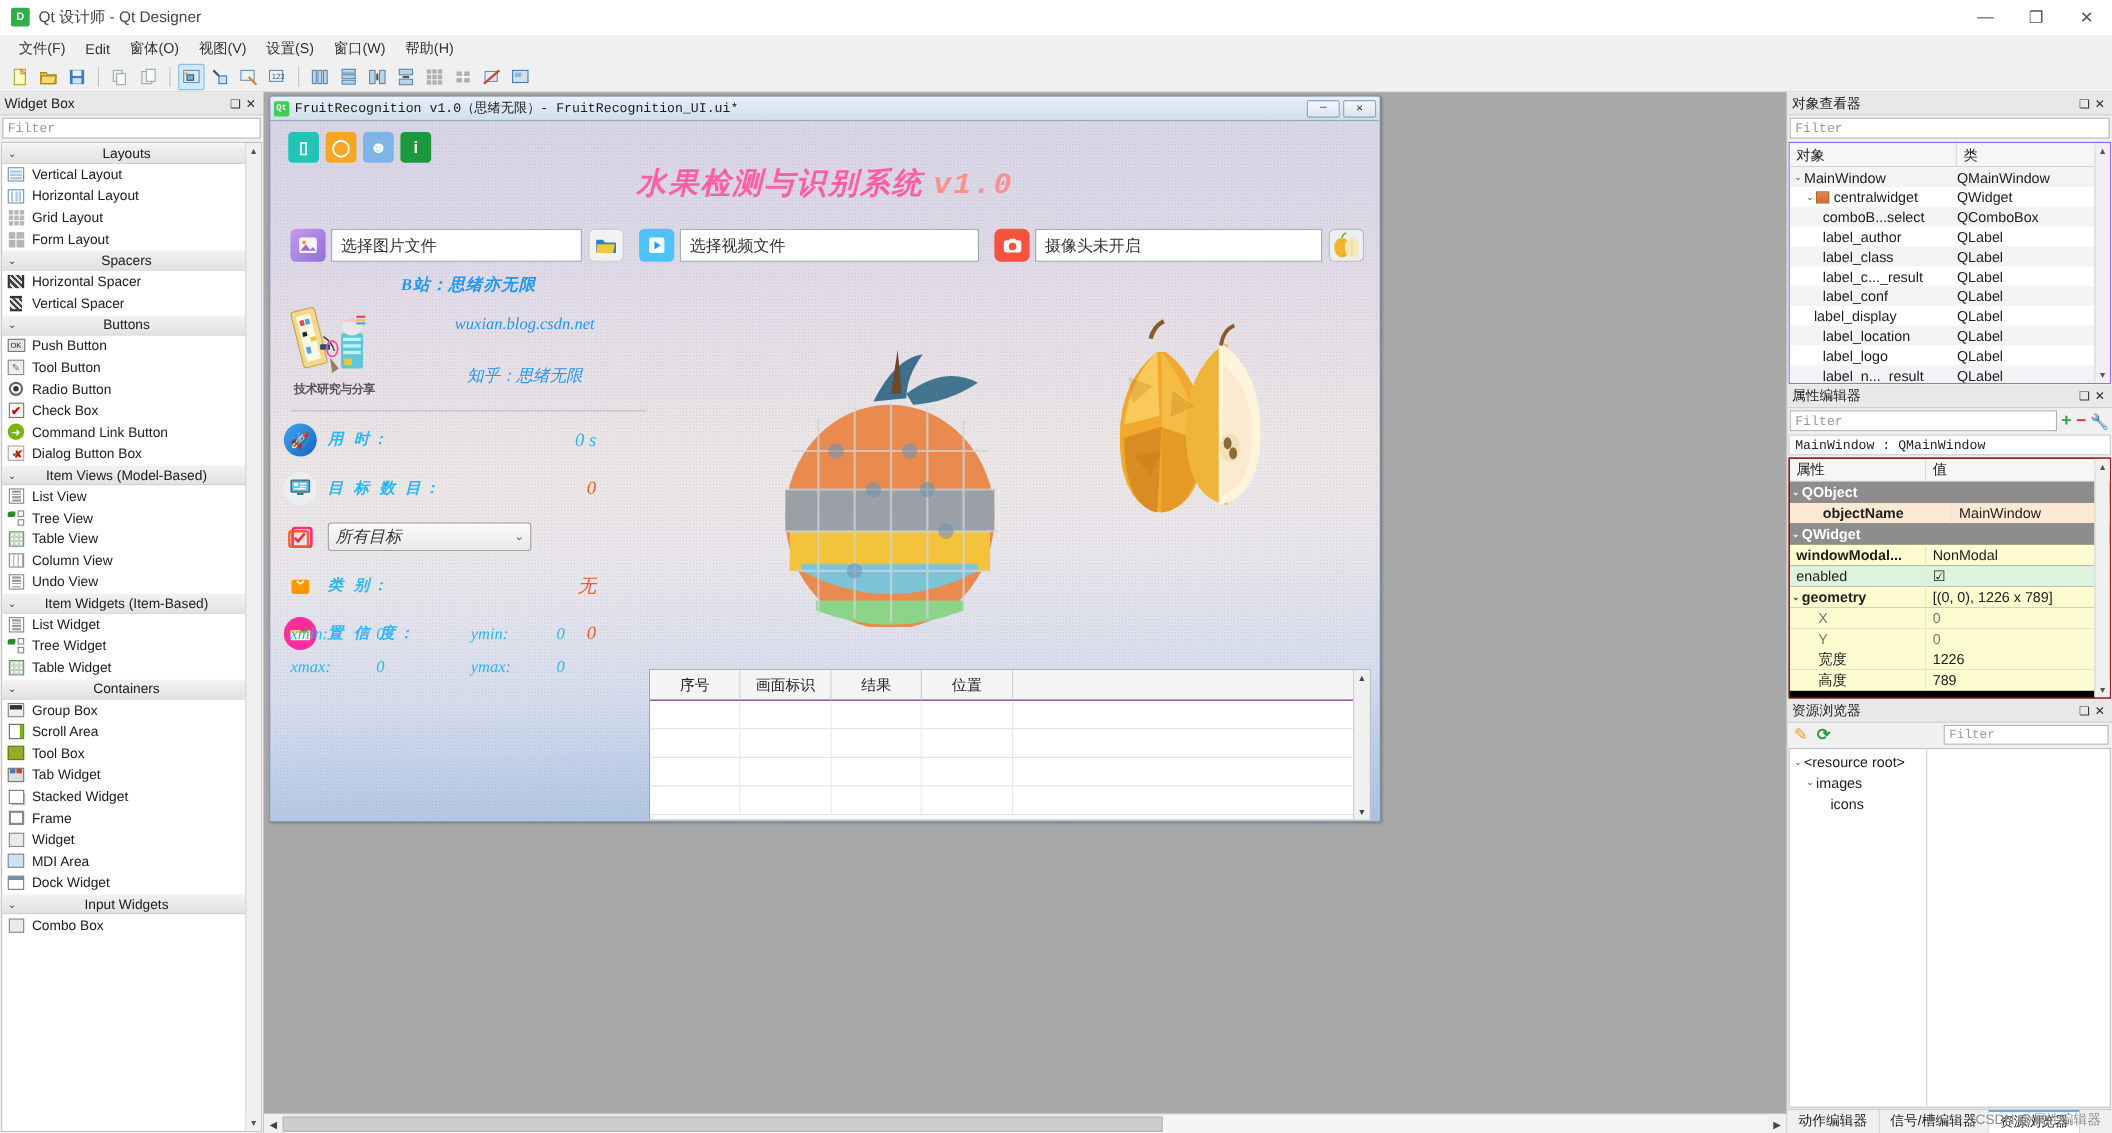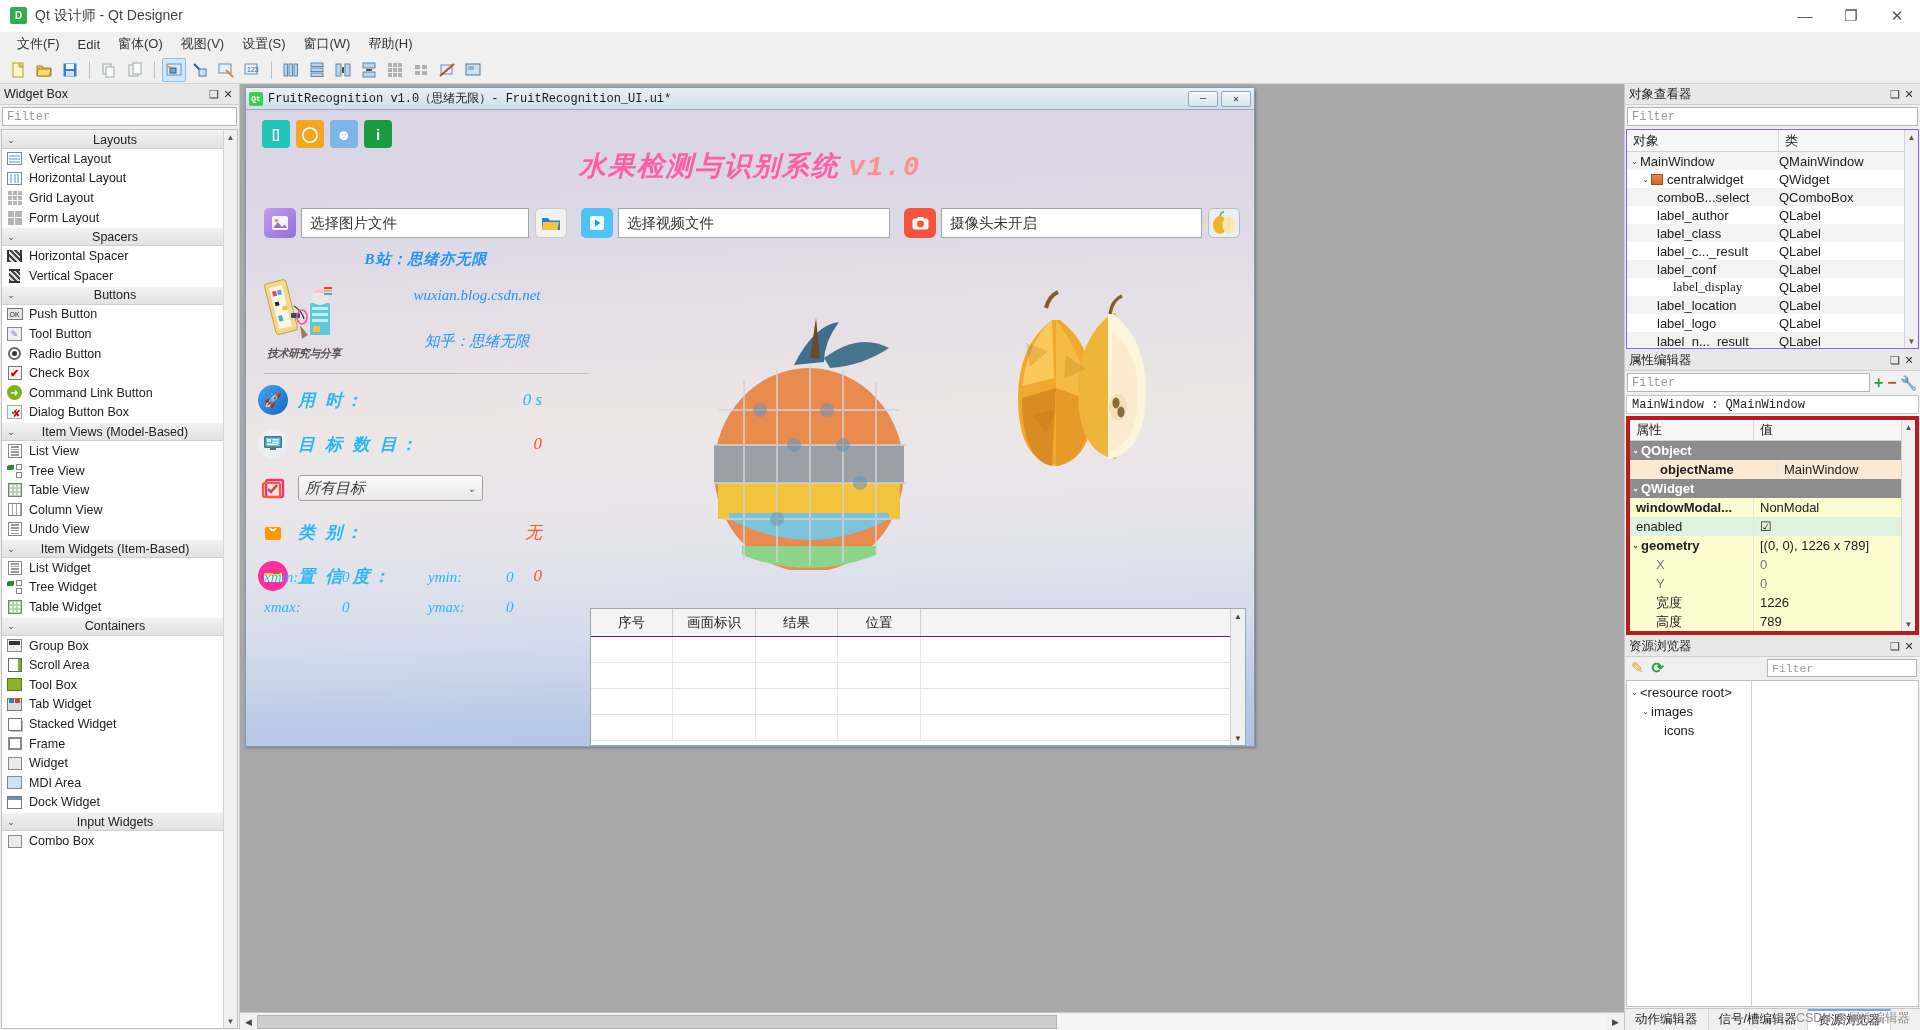--- a/index.html
+++ b/index.html
@@ -147,31 +147,31 @@
   .form-title .ver { color:#ff8e8e; font-family:"Liberation Mono", monospace; font-style:italic;}
 
   .inputrow { position:absolute; left:18px; right:14px; top:98px; display:flex; align-items:center; gap:0;}
   .ir-icon { width:32px;height:30px;border-radius:5px;display:flex;align-items:center;justify-content:center;font-size:15px;color:#fff;flex:0 0 32px;}
   .ir-field { height:30px;background:#fff;border:1px solid #9aa;display:flex;align-items:center;padding:0 8px;font-size:14.5px;color:#333;margin-left:5px;}
   .sp { width:14px; }
 
   .left-col { position:absolute; left:10px; top:140px; width:340px; }
   .bstation { text-align:center; font-family:"Liberation Serif",serif; font-style:italic; font-weight:bold; font-size:15px; color:#2196f3; margin-bottom:4px; letter-spacing:1px;}
   .logo-block { display:flex; align-items:flex-start; gap:6px; }
-  .logo-img { width:96px; height:86px; position:relative; flex:0 0 96px;font-style:italic;}
+  .logo-img { width:96px; height:86px; position:relative; flex:0 0 96px;}
   .logo-cap { position:absolute; left:0; right:0; bottom:-2px; text-align:center; font-size:11px; color:#555; font-weight:bold; letter-spacing:-.5px;}
   .link-col { flex:1; padding-top:14px; }
   .lnk1 { font-family:"Liberation Serif",serif; font-style:italic; font-size:15px; color:#2196f3; text-align:center;}
   .lnk2 { font-family:"Liberation Serif",serif; font-style:italic; font-size:15px; color:#2196f3; text-align:center; margin-top:28px;}
   .divider { height:1px; background:#b9b9c4; margin:14px 8px 0 8px;}
 
   .stat-list { position:absolute; left:12px; top:268px; width:338px;}
   .stat-row { display:flex; align-items:center; height:44px; }
   .stat-ico { width:30px;height:30px;border-radius:50%;flex:0 0 30px;display:flex;align-items:center;justify-content:center;font-size:14px;color:#fff;margin-right:10px;}
-  .stat-lbl { font-family:"Liberation Serif",serif; font-style:italic; font-size:17px; color:#29b6f6; letter-spacing:3px; font-weight:bold;}
+  .stat-lbl { font-family:"Liberation Serif",serif; font-style:italic; font-size:14px; color:#29b6f6; letter-spacing:3px; font-weight:bold;}
   .stat-val { margin-left:auto; margin-right:54px; font-family:"Liberation Serif",serif; font-style:italic; font-size:17px;}
   .combo {
     margin-left:0; width:185px; height:26px; background:linear-gradient(#fbfbfb,#e8e8e8);
     border:1px solid #a0a0a0; border-radius:3px; display:flex; align-items:center;
     padding:0 6px; font-family:"Liberation Serif",serif; font-style:italic; font-size:15px; color:#333;
   }
   .combo .cv { flex:1; }
   .combo .ca { font-size:10px; color:#555;}
 
   .posblk { position:absolute; left:12px; top:452px; width:348px;}
@@ -209,21 +209,21 @@
   .tree-hdr { display:flex; height:22px; background:#f6f6f6; border-bottom:1px solid #d0d0d0; font-size:13px;}
   .tree-hdr div { display:flex;align-items:center; padding-left:6px; border-right:1px solid #d8d8d8;}
   .oi-body { background:#fff; border:1px solid #8b5cf6; margin:1px; flex:1; position:relative; overflow:hidden;}
   .oi-row { height:18px; display:flex; font-size:13px; align-items:center;}
   .oi-row.alt { background:#f3f3f3;}
   .oi-name { width:152px; display:flex;align-items:center; }
   .oi-cls { flex:1; }
   .chev-s { width:11px; text-align:center; font-size:8px; color:#444;}
 
   .pe-target { height:19px; background:#fff; border:1px solid #c8c8c8; margin:1px; display:flex;align-items:center;padding:0 5px;font-family:"Liberation Mono",monospace;font-size:12px;color:#222;}
-  .pe-body { background:#fde047;border:4px solid #b91c1c;margin:1px;flex:1;overflow:hidden;position:relative;}
+  .pe-body { background:#000000;border:1px solid #b91c1c;margin:1px;flex:1;overflow:hidden;position:relative;}
   .pe-hdr { display:flex;height:21px;background:#f6f6f6;border-bottom:1px solid #d0d0d0;font-size:13px;}
   .pe-hdr div { display:flex;align-items:center;padding-left:6px;border-right:1px solid #d8d8d8;}
   .pe-grp { height:19px; background:#8d8d8d; color:#fff; font-weight:bold; font-size:13px; display:flex;align-items:center;}
   .pe-row { height:19px; display:flex; font-size:13px;}
   .pe-k { width:124px; display:flex;align-items:center;padding-left:6px;border-right:1px solid #e4e4e4;}
   .pe-v { flex:1; display:flex;align-items:center;padding-left:6px;}
   .rb-body { background:#fff;border:1px solid #c0c0c0;margin:1px;flex:1;display:flex;}
   .rb-left { width:125px; border-right:1px solid #d0d0d0; font-size:13px; padding-top:2px;}
   .rb-row { height:19px; display:flex; align-items:center; }
   .rb-right { flex:1; }
@@ -1045,21 +1045,21 @@
           </div>
           <div class="oi-row">
             <span class="oi-name" style="padding-left:30px;">label_c..._result</span>
             <span class="oi-cls">QLabel</span>
           </div>
           <div class="oi-row alt">
             <span class="oi-name" style="padding-left:30px;">label_conf</span>
             <span class="oi-cls">QLabel</span>
           </div>
           <div class="oi-row">
-            <span class="oi-name" style="padding-left:46px;font-family:Liberation Serif, serif;">label_display</span>
+            <span class="oi-name" style="padding-left:22px;">label_display</span>
             <span class="oi-cls">QLabel</span>
           </div>
           <div class="oi-row alt">
             <span class="oi-name" style="padding-left:30px;">label_location</span>
             <span class="oi-cls">QLabel</span>
           </div>
           <div class="oi-row">
             <span class="oi-name" style="padding-left:30px;">label_logo</span>
             <span class="oi-cls">QLabel</span>
           </div>

